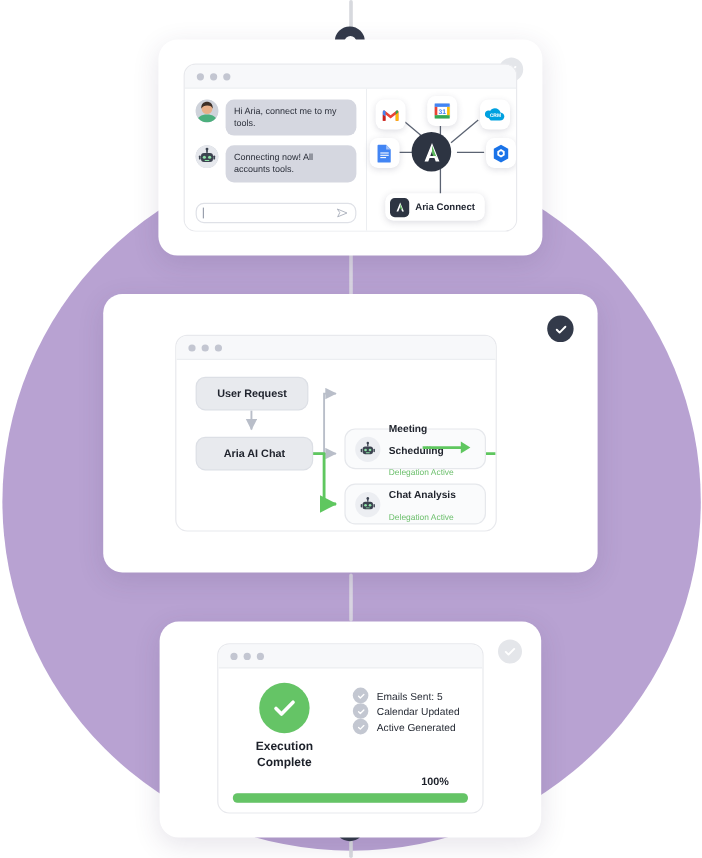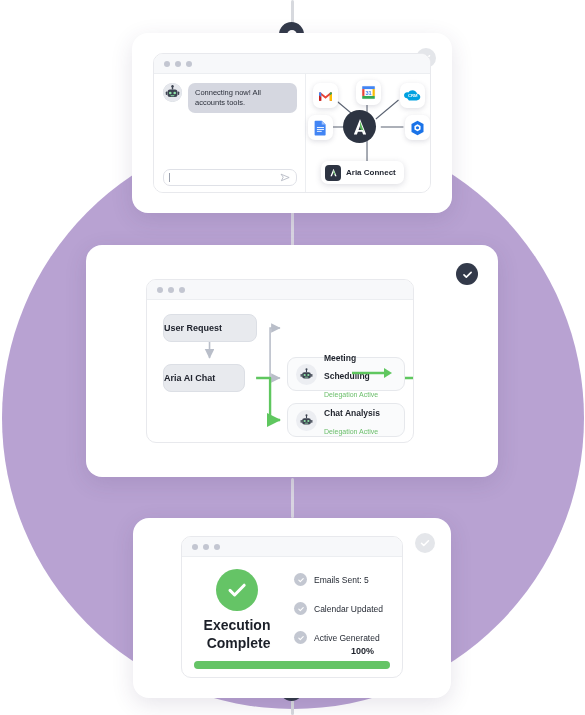--- a/index.html
+++ b/index.html
@@ -177,25 +177,25 @@
   .wires { position:absolute; left:0; top:0; width:100%; height:100%; z-index:1; }
 
   
   .win2 { left: 60px; top: 34px; width: 268px; height: 164px; }
   .flow { position: relative; height: 143px; padding: 12px 10px; }
   .node {
     position: absolute;
     background: #e8eaee;
     border: 1px solid #dcdfe5;
     border-radius: 8px;
-    display: flex; align-items: center; justify-content: flex-start;
+    display: flex; align-items: center; justify-content: center;
     font-size: 9px; font-weight: 600; color: #20242e;
   }
   .node.n1 { left: 16px; top: 14px;  width: 94px; height: 28px; }
-  .node.n2 { left: 16px; top: 64px;  width: 82px; height: 28px; }
+  .node.n2 { left: 16px; top: 64px;  width: 98px; height: 28px; }
 
   .task {
     position: absolute;
     background: #fafbfc;
     border: 1px solid #e6e8ec;
     border-radius: 9px;
     width: 118px; height: 34px;
     display: flex; align-items: center;
     gap: 7px; padding-left: 8px;
   }
@@ -221,24 +221,24 @@
   .result-body { padding: 12px 12px 10px 12px; height: 121px; position: relative; }
   .result-top { display: flex; gap: 14px; }
   .res-left { width: 86px; display:flex; flex-direction:column; align-items:center; }
   .big-check {
     width: 42px; height: 42px; border-radius: 50%;
     background: #65c466;
     display:flex;align-items:center;justify-content:center;
     margin-bottom: 6px;
   }
   .res-title {
-    font-size: 14px; font-weight: 700; color: #1c2029;
-    text-align: right; line-height: 1.25;
-  }
-  .res-list { padding-top: 4px; display:flex; flex-direction:column; gap: 16px; }
+    font-size: 10px; font-weight: 700; color: #1c2029;
+    text-align: center; line-height: 1.25;
+  }
+  .res-list { padding-top: 4px; display:flex; flex-direction:column; gap: 0; }
   .res-item { display:flex; align-items:center; gap: 7px; }
   .mini-check {
     width: 13px; height: 13px; border-radius: 50%;
     background: #c3c7d1;
     display:flex;align-items:center;justify-content:center;
     flex: 0 0 13px;
   }
   .res-text { font-size: 8.5px; color: #262b35; }
   .pct {
     position: absolute; right: 28px; bottom: 22px;
@@ -276,20 +276,31 @@
 
     <div class="win win1">
       <div class="win-bar">
         <span class="dot"></span>
         <span class="dot"></span>
         <span class="dot"></span>
       </div>
       <div class="win1-body">
 
         <div class="chat-pane">
+          <div class="msg-row">
+            <div class="avatar">
+              <svg width="19" height="19" viewBox="0 0 38 38">
+                <circle cx="19" cy="19" r="19" fill="#cfd3db"></circle>
+                <path d="M2 38c0-9 7.6-13 17-13s17 4 17 13z" fill="#4caf7d"></path>
+                <circle cx="19" cy="15" r="9" fill="#e8b089"></circle>
+                <path d="M9.5 13c0-6 4.5-9.5 9.5-9.5S28.5 7 28.5 13c0 1.2-.4 2-.4 2-1-3-3-5-9-5-4 0-8 1.6-9.2 5 0 0-.4-.9-.4-2z" fill="#3d3028"></path>
+              </svg>
+            </div>
+            <div class="bubble">Hi Aria, connect me to my tools.</div>
+          </div>
 
           <div class="msg-row">
             <div class="avatar">
               <svg width="19" height="19" viewBox="0 0 38 38">
                 <circle cx="19" cy="19" r="19" fill="#e6e8ed"></circle>
                 <rect x="9" y="13" width="20" height="15" rx="5" fill="#3c4350"></rect>
                 <rect x="17.6" y="7" width="2.8" height="6" rx="1.2" fill="#3c4350"></rect>
                 <circle cx="19" cy="6.5" r="2.4" fill="#3c4350"></circle>
                 <circle cx="14.6" cy="20" r="2.6" fill="#8fe3a8"></circle>
                 <circle cx="23.4" cy="20" r="2.6" fill="#8fe3a8"></circle>

